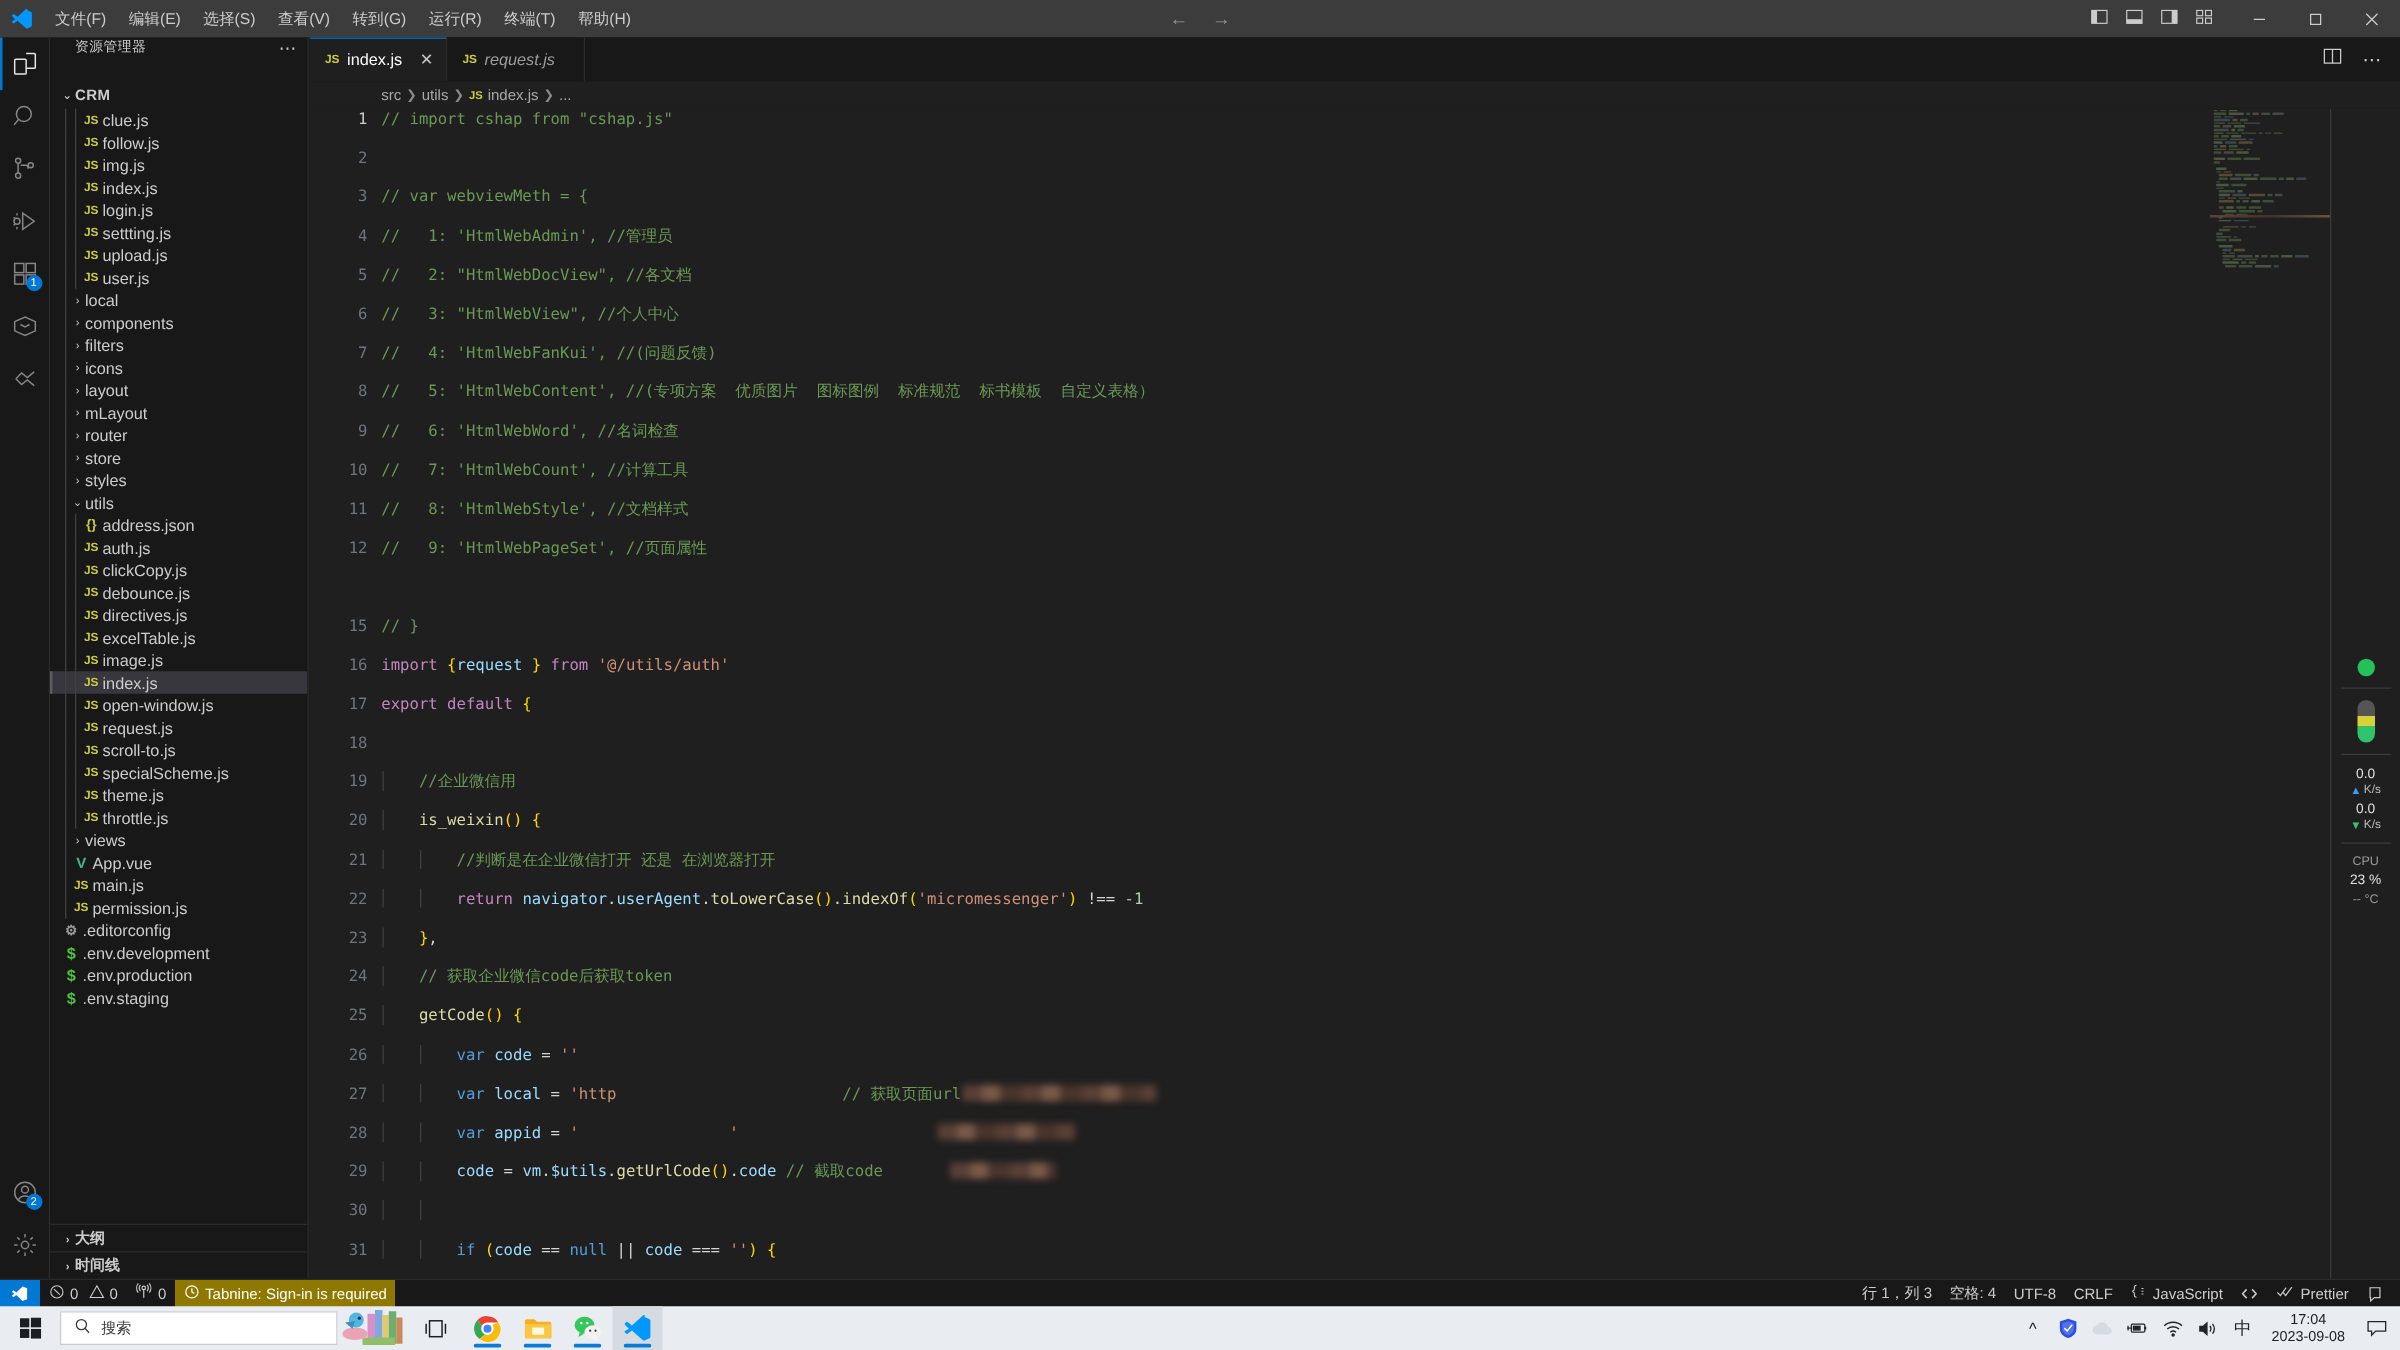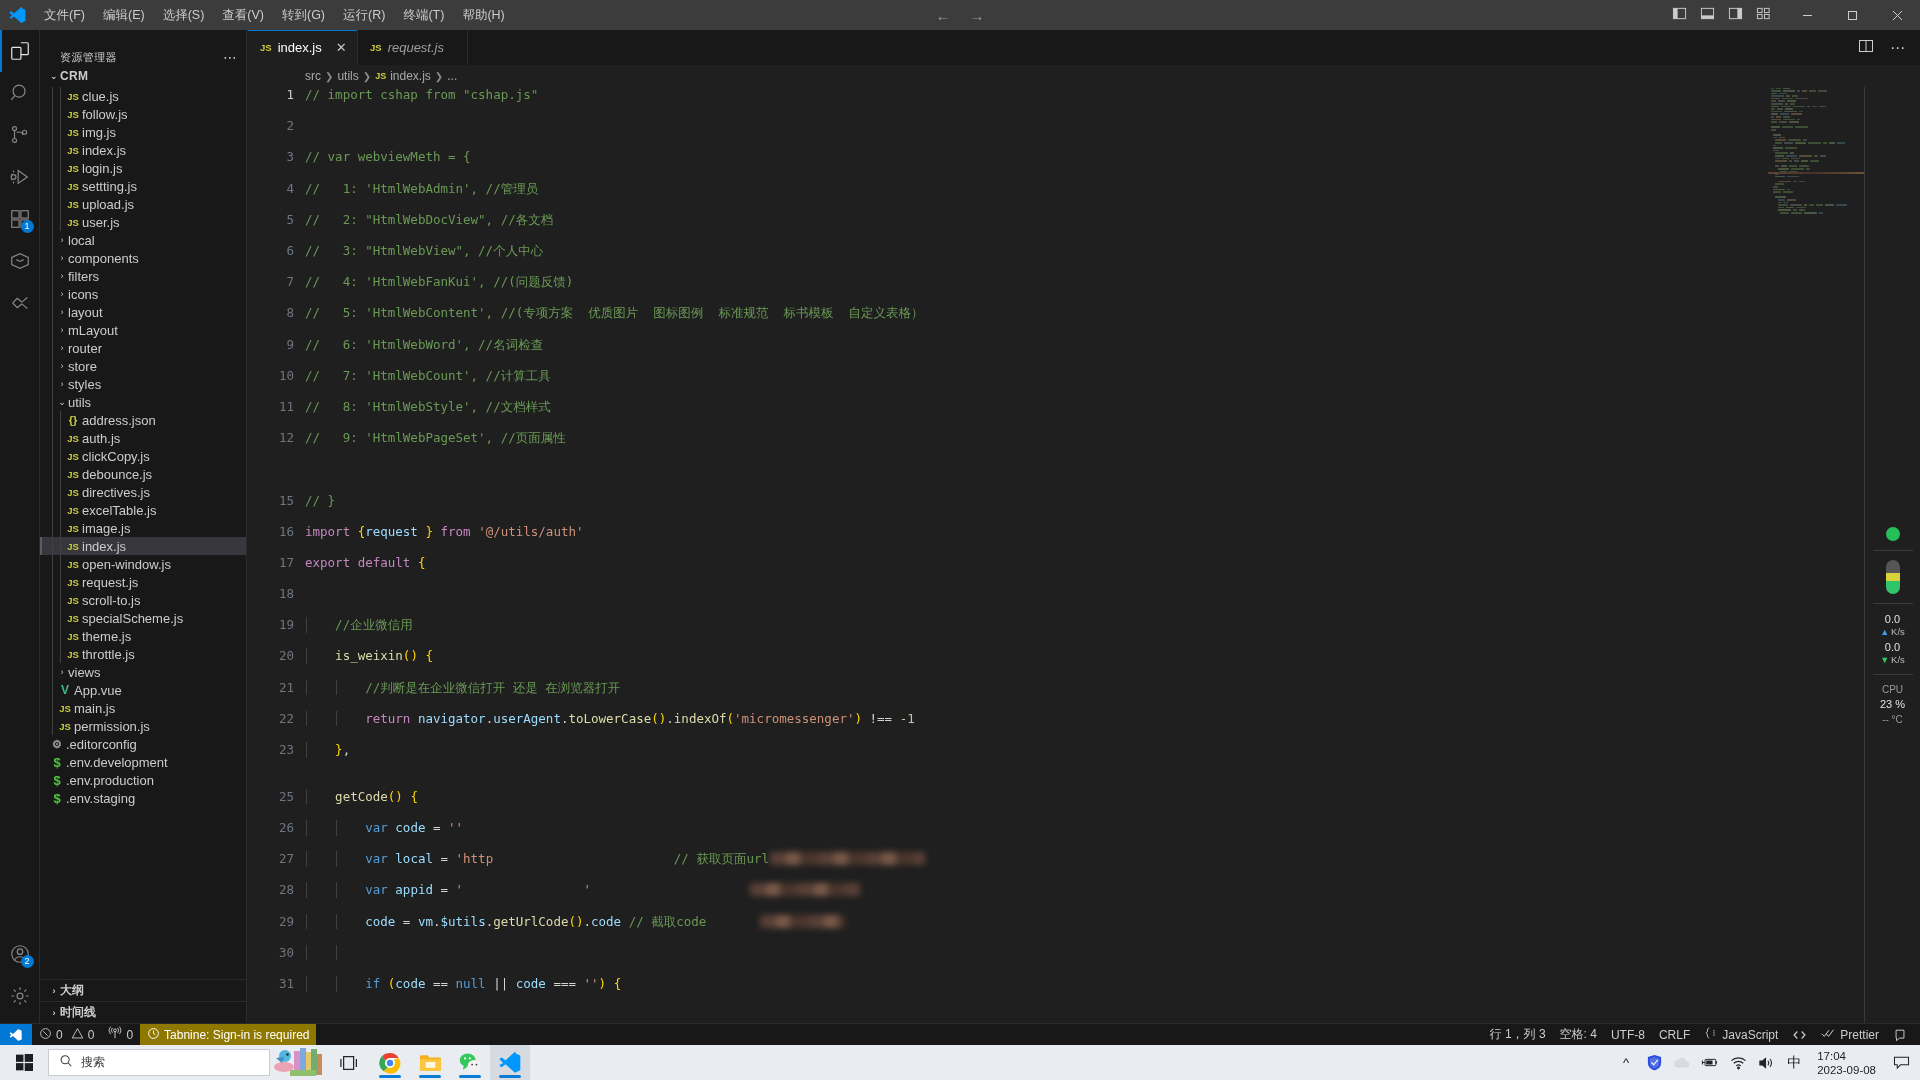--- a/index.html
+++ b/index.html
@@ -61,21 +61,21 @@
     min-width: 13px; height: 13px; border-radius: 7px; text-align: center;
     font-family: "Liberation Sans", sans-serif; padding: 0 2px;
   }
 
   
   .sidebar {
     position: absolute; left: 40px; top: 30px; width: 207px; height: 993px;
     background: #181818; border-right: 1px solid #2b2b2b; overflow: hidden;
   }
   .sidebar-header {
-    height: 35px; display: flex; align-items: flex-end; justify-content: space-between;
+    height: 35px; display: flex; align-items: flex-start; justify-content: space-between;
     padding: 0 8px 0 20px; color: #cccccc; font-size: 11px; letter-spacing: .4px;
   }
   .sidebar-actions { color: #cccccc; font-size: 14px; letter-spacing: 1px; }
   .tree-root-row {
     height: 22px; display: flex; align-items: center; padding-left: 8px;
     color: #cccccc; font-size: 12px; font-weight: bold; letter-spacing: .3px;
   }
   .tree { font-size: 13px; color: #cccccc; }
   .trow {
     height: 18px; display: flex; align-items: center; white-space: nowrap;
@@ -221,21 +221,21 @@
     width: 40px; height: 35px; display: flex; align-items: center; justify-content: center;
     position: relative;
   }
   .tb-icon.running::after {
     content:''; position:absolute; bottom:2px; left:9px; width:22px; height:3px;
     background:#0a7cd6; border-radius:2px;
   }
   .tb-icon.active { background: #d6dbe2; }
   .tray { margin-left: auto; display: flex; align-items: center; gap: 2px; padding-right: 4px; color: #20242b; }
   .tray-icon { width: 26px; height: 35px; display:flex; align-items:center; justify-content:center; font-size: 13px; }
-  .clock { text-align: left; font-size: 11.5px; line-height: 14px; color: #1b1f24; padding: 0 8px; }
+  .clock { text-align: center; font-size: 11.5px; line-height: 14px; color: #1b1f24; padding: 0 8px; }
   .notif { width: 30px; height: 35px; display:flex; align-items:center; justify-content:center; }
 </style>
 </head>
 <body>
 
 <div class="app">
 
   <div class="titlebar">
     <div class="vscode-logo">
       <svg width="17" height="17" viewBox="0 0 32 32">
@@ -700,20 +700,21 @@
           <div class="cline" style="top: 171.6px;"><span class="lnum">12</span><span class="ctext"><span class="c-com">//   9: 'HtmlWebPageSet', //页面属性</span></span></div>
           <div class="cline" style="top: 218.4px;"><span class="lnum">15</span><span class="ctext"><span class="c-com">// }</span></span></div>
           <div class="cline" style="top: 234px;"><span class="lnum">16</span><span class="ctext"><span class="c-kw">import </span><span class="c-brkt1">{</span><span class="c-var">request </span><span class="c-brkt1">}</span><span class="c-kw"> from </span><span class="c-str">'@/utils/auth'</span></span></div>
           <div class="cline" style="top: 249.6px;"><span class="lnum">17</span><span class="ctext"><span class="c-kw">export default </span><span class="c-brkt1">{</span></span></div>
           <div class="cline" style="top: 265.2px;"><span class="lnum">18</span><span class="ctext"></span></div>
           <div class="cline" style="top: 280.8px;"><span class="lnum">19</span><span class="ctext"><span class="c-com">    //企业微信用</span></span><span class="indent-line" style="left: 58px;"></span></div>
           <div class="cline" style="top: 296.4px;"><span class="lnum">20</span><span class="ctext"><span class="c-plain">    </span><span class="c-fn">is_weixin</span><span class="c-brkt1">(</span><span class="c-brkt1">)</span><span class="c-plain"> </span><span class="c-brkt1">{</span></span><span class="indent-line" style="left: 58px;"></span></div>
           <div class="cline" style="top: 312px;"><span class="lnum">21</span><span class="ctext"><span class="c-com">        //判断是在企业微信打开 还是 在浏览器打开</span></span><span class="indent-line" style="left: 58px;"></span><span class="indent-line" style="left: 88.08px;"></span></div>
           <div class="cline" style="top: 327.6px;"><span class="lnum">22</span><span class="ctext"><span class="c-plain">        </span><span class="c-kw">return </span><span class="c-var">navigator</span><span class="c-op">.</span><span class="c-var">userAgent</span><span class="c-op">.</span><span class="c-fn">toLowerCase</span><span class="c-brkt1">(</span><span class="c-brkt1">)</span><span class="c-op">.</span><span class="c-fn">indexOf</span><span class="c-brkt1">(</span><span class="c-str">'micromessenger'</span><span class="c-brkt1">)</span><span class="c-op"> !== </span><span class="c-num">-1</span></span><span class="indent-line" style="left: 58px;"></span><span class="indent-line" style="left: 88.08px;"></span></div>
           <div class="cline" style="top: 343.2px;"><span class="lnum">23</span><span class="ctext"><span class="c-plain">    </span><span class="c-brkt1">}</span><span class="c-op">,</span></span><span class="indent-line" style="left: 58px;"></span></div>
+          <div class="cline" style="top: 358.8px;"><span class="lnum">24</span><span class="ctext"><span class="c-com">    // 获取企业微信code后获取token</span></span><span class="indent-line" style="left: 58px;"></span></div>
           <div class="cline" style="top: 374.4px;"><span class="lnum">25</span><span class="ctext"><span class="c-plain">    </span><span class="c-fn">getCode</span><span class="c-brkt1">(</span><span class="c-brkt1">)</span><span class="c-plain"> </span><span class="c-brkt1">{</span></span><span class="indent-line" style="left: 58px;"></span></div>
           <div class="cline" style="top: 390px;"><span class="lnum">26</span><span class="ctext"><span class="c-plain">        </span><span class="c-kw2">var </span><span class="c-var">code</span><span class="c-op"> = </span><span class="c-str">''</span></span><span class="indent-line" style="left: 58px;"></span><span class="indent-line" style="left: 88.08px;"></span></div>
           <div class="cline" style="top: 405.6px;"><span class="lnum">27</span><span class="ctext"><span class="c-plain">        </span><span class="c-kw2">var </span><span class="c-var">local</span><span class="c-op"> = </span><span class="c-str">'http</span><span class="c-str">                       </span><span class="c-com"> // 获取页面url</span></span><span class="indent-line" style="left: 58px;"></span><span class="indent-line" style="left: 88.08px;"></span><span class="redact" style="left: 522px; top: 1px; width: 155px; height: 13px; background: repeating-linear-gradient(90deg, rgb(90, 64, 55) 0px, rgb(90, 64, 55) 16px, rgb(122, 90, 72) 16px, rgb(122, 90, 72) 30px, rgb(74, 53, 44) 30px, rgb(74, 53, 44) 48px);"></span></div>
           <div class="cline" style="top: 421.2px;"><span class="lnum">28</span><span class="ctext"><span class="c-plain">        </span><span class="c-kw2">var </span><span class="c-var">appid</span><span class="c-op"> = </span><span class="c-str">'                '</span></span><span class="indent-line" style="left: 58px;"></span><span class="indent-line" style="left: 88.08px;"></span><span class="redact" style="left: 502px; top: 1px; width: 110px; height: 13px; background: repeating-linear-gradient(90deg, rgb(90, 64, 55) 0px, rgb(90, 64, 55) 16px, rgb(122, 90, 72) 16px, rgb(122, 90, 72) 30px, rgb(74, 53, 44) 30px, rgb(74, 53, 44) 48px);"></span></div>
           <div class="cline" style="top: 436.8px;"><span class="lnum">29</span><span class="ctext"><span class="c-plain">        </span><span class="c-var">code</span><span class="c-op"> = </span><span class="c-var">vm</span><span class="c-op">.</span><span class="c-var">$utils</span><span class="c-op">.</span><span class="c-fn">getUrlCode</span><span class="c-brkt1">(</span><span class="c-brkt1">)</span><span class="c-op">.</span><span class="c-var">code</span><span class="c-com"> // 截取code</span></span><span class="indent-line" style="left: 58px;"></span><span class="indent-line" style="left: 88.08px;"></span><span class="redact" style="left: 512px; top: 1px; width: 85px; height: 13px; background: repeating-linear-gradient(90deg, rgb(90, 64, 55) 0px, rgb(90, 64, 55) 16px, rgb(122, 90, 72) 16px, rgb(122, 90, 72) 30px, rgb(74, 53, 44) 30px, rgb(74, 53, 44) 48px);"></span></div>
           <div class="cline" style="top: 452.4px;"><span class="lnum">30</span><span class="ctext"></span><span class="indent-line" style="left: 58px;"></span><span class="indent-line" style="left: 88.08px;"></span></div>
           <div class="cline" style="top: 468px;"><span class="lnum">31</span><span class="ctext"><span class="c-plain">        </span><span class="c-kw2">if </span><span class="c-brkt1">(</span><span class="c-var">code</span><span class="c-op"> == </span><span class="c-kw2">null</span><span class="c-op"> || </span><span class="c-var">code</span><span class="c-op"> === </span><span class="c-str">''</span><span class="c-brkt1">)</span><span class="c-plain"> </span><span class="c-brkt1">{</span></span><span class="indent-line" style="left: 58px;"></span><span class="indent-line" style="left: 88.08px;"></span></div>
         </div>
     </div>
 

